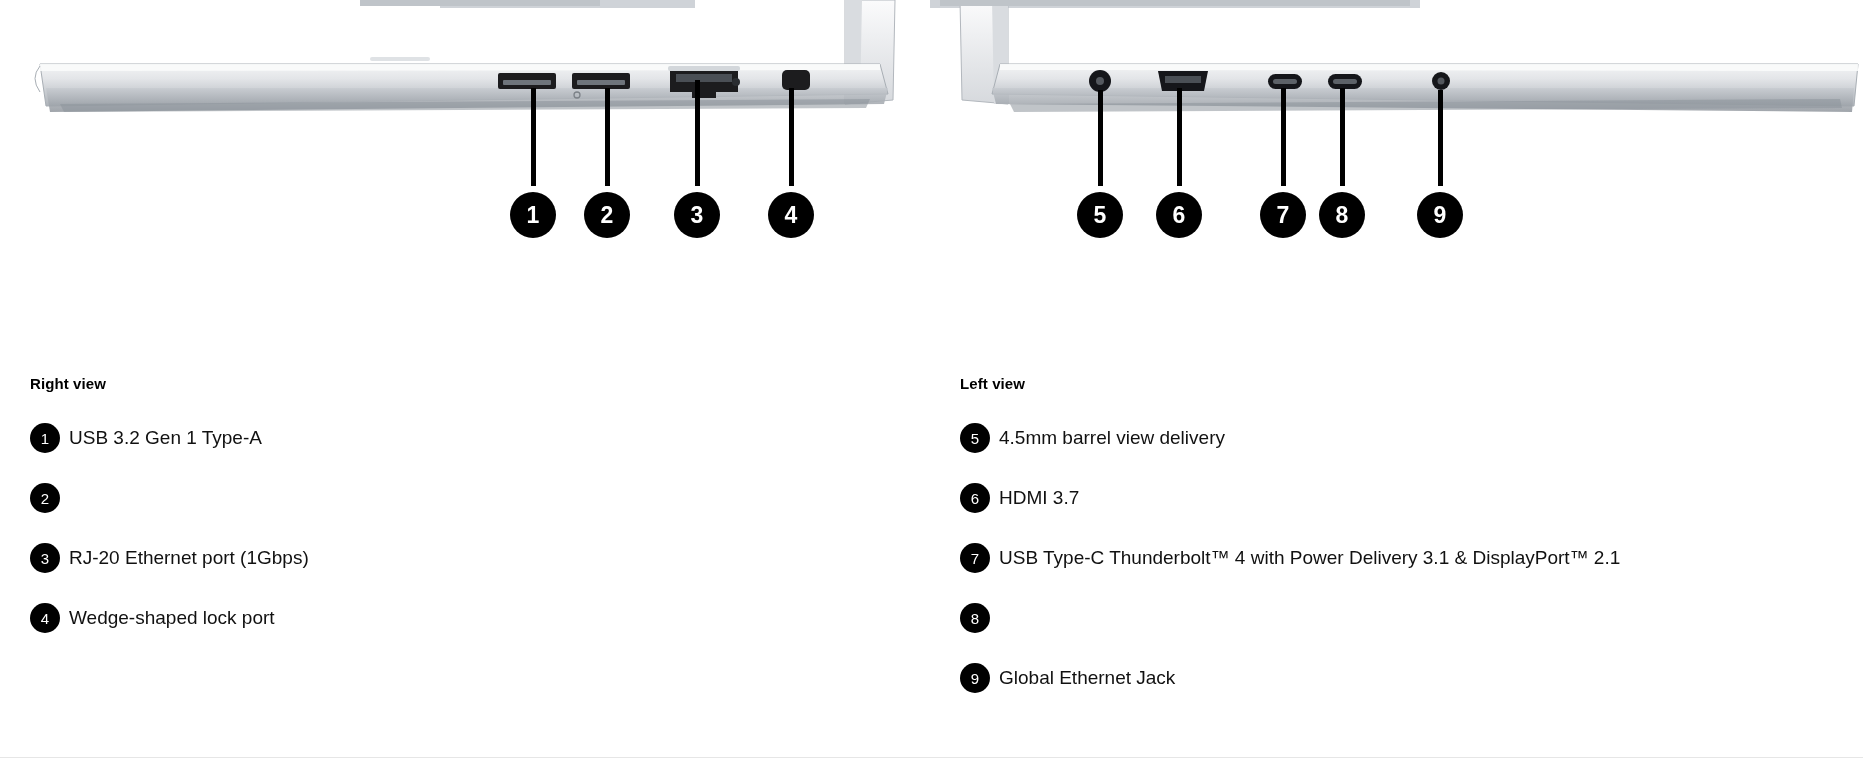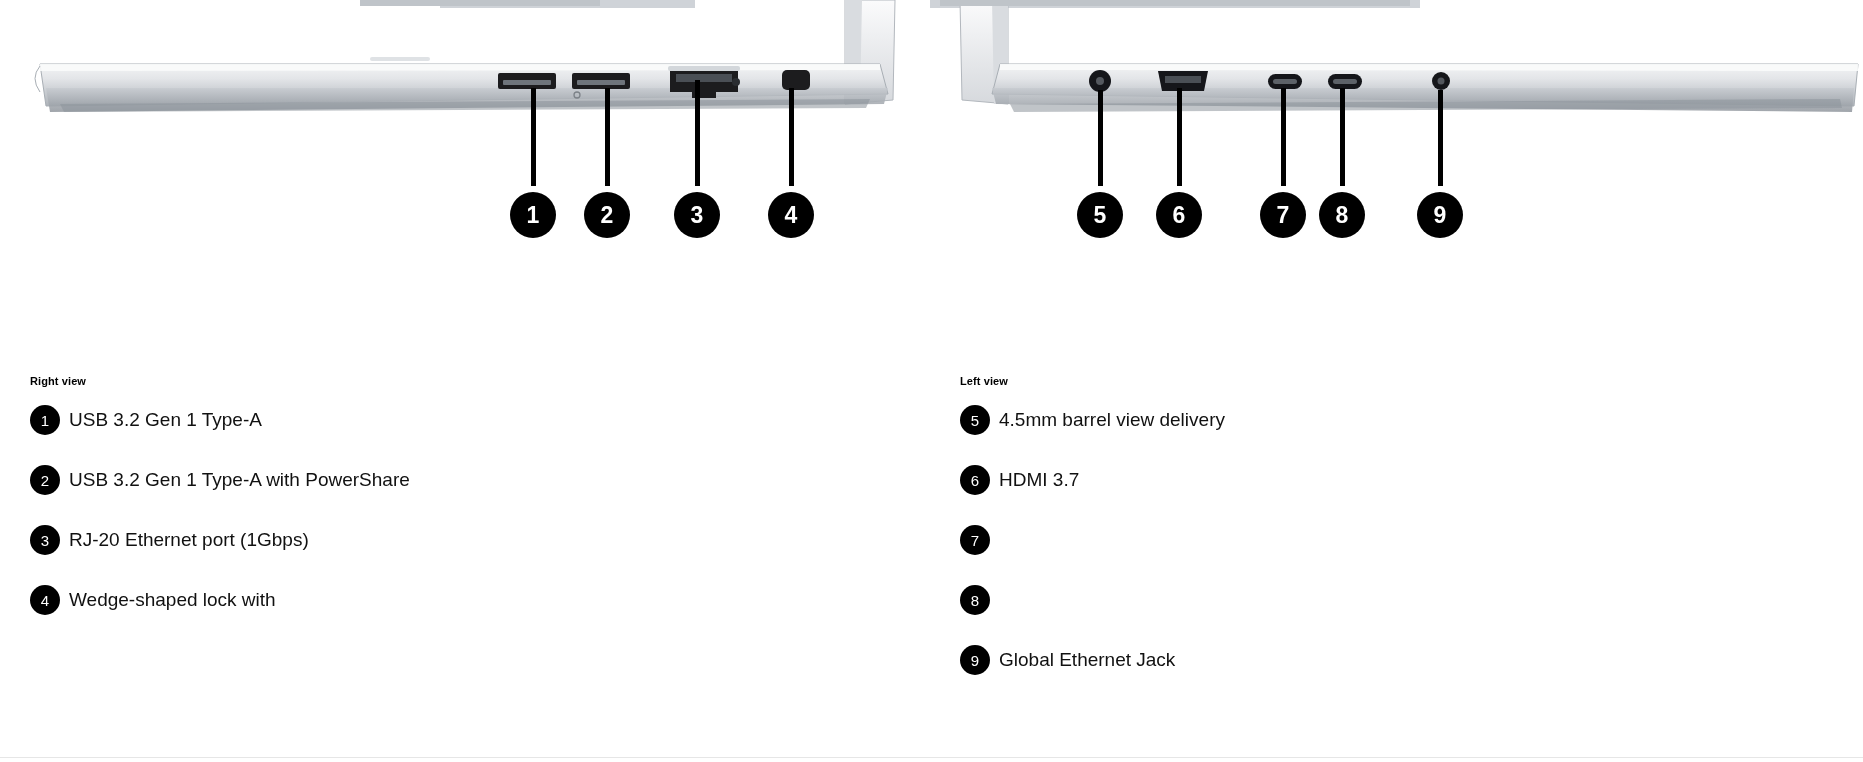--- a/index.html
+++ b/index.html
@@ -54,24 +54,24 @@
   
   .legend {
     position: absolute;
     top: 375px;
     width: 920px;
   }
   .legend.left-col { left: 30px; }
   .legend.right-col { left: 960px; }
 
   .legend-title {
-    font-size: 11px;
+    font-size: 15px;
     font-weight: 700;
     color: #000;
-    margin: 0 0 15px 0;
+    margin: 0 0 28px 0;
     letter-spacing: 0.1px;
   }
 
   .legend-row {
     display: flex;
     align-items: center;
     height: 36px;
     margin-bottom: 24px;
   }
 
@@ -224,49 +224,49 @@
 <div class="legend left-col">
   <div class="legend-title">Right view</div>
 
   <div class="legend-row">
     <div class="legend-badge">1</div>
     <div class="legend-text">USB 3.2 Gen 1 Type-A</div>
   </div>
 
   <div class="legend-row">
     <div class="legend-badge">2</div>
-    <div class="legend-text">USB 3.2 Gen 1 Type-A with PowerShare</div>
   </div>
 
   <div class="legend-row">
     <div class="legend-badge">3</div>
     <div class="legend-text">RJ-20 Ethernet port (1Gbps)</div>
   </div>
 
   <div class="legend-row">
     <div class="legend-badge">4</div>
-    <div class="legend-text">Wedge-shaped lock with</div>
+    <div class="legend-text">Wedge-shaped lock port</div>
   </div>
 </div>
 
 <div class="legend right-col">
   <div class="legend-title">Left view</div>
 
   <div class="legend-row">
     <div class="legend-badge">5</div>
     <div class="legend-text">4.5mm barrel view delivery</div>
   </div>
 
   <div class="legend-row">
     <div class="legend-badge">6</div>
     <div class="legend-text">HDMI 3.7</div>
   </div>
 
   <div class="legend-row">
     <div class="legend-badge">7</div>
+    <div class="legend-text">USB Type-C Thunderbolt™ 4 with Power Delivery 3.1 &amp; DisplayPort™ 2.1</div>
   </div>
 
   <div class="legend-row">
     <div class="legend-badge">8</div>
   </div>
 
   <div class="legend-row">
     <div class="legend-badge">9</div>
     <div class="legend-text">Global Ethernet Jack</div>
   </div>

